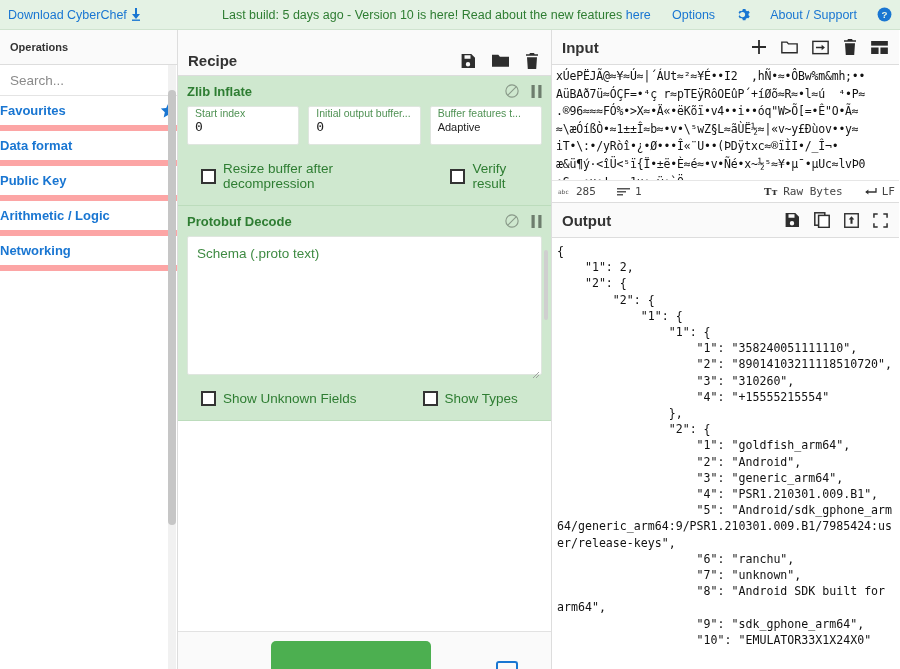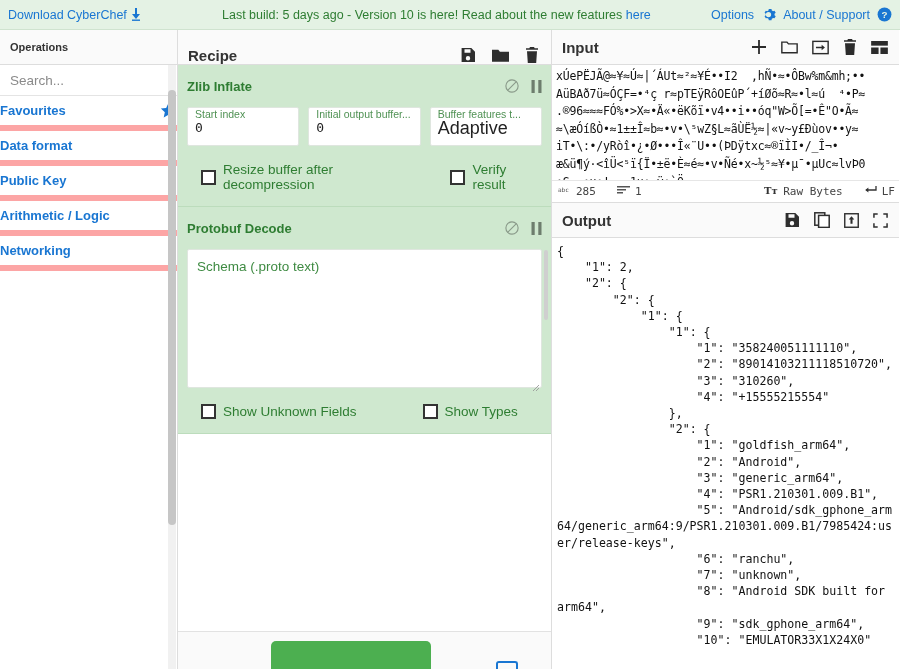--- a/index.html
+++ b/index.html
@@ -14,21 +14,21 @@
     height: 30px; width: 900px;
     background: #e4f2e4;
     border-bottom: 1px solid #cfe3cf;
     display: flex; align-items: center;
     font-size: 12.5px; color: #1976d2;
     position: relative;
   }
   #banner .left  { position: absolute; left: 8px;  display: flex; align-items: center; gap: 3px; }
   #banner .mid   { position: absolute; left: 222px; color: #2e7d32; white-space: nowrap; }
   #banner .mid .lnk { color: #1976d2; }
-  #banner .right { position: absolute; right: 8px; display: flex; align-items: center; gap: 7px; }
+  #banner .right { position: absolute; right: 8px; display: flex; align-items: center; gap: 20px; }
   #banner a { color: #1976d2; text-decoration: none; cursor: pointer; }
   .ic { display: inline-flex; align-items: center; justify-content: center; }
   .ic svg { display: block; }
 
   
   #main { display: flex; height: 639px; width: 900px; }
 
   
   #ops { width: 178px; height: 639px; border-right: 1px solid #ddd;
          background: #fff; position: relative; overflow: hidden; }
@@ -45,38 +45,38 @@
              font-size: 13px; color: #3a7fc1; background: #d7eefb;
              border-bottom: 1px solid #c8e6f7; cursor: pointer; }
   #ops-scrollbar { position: absolute; top: 35px; right: 1px; width: 8px; height: 604px;
                    background: #f1f1f1; }
   #ops-thumb { position: absolute; top: 25px; left: 0; width: 8px; height: 435px;
                background: #c6c6c6; border-radius: 4px; }
 
   
   #recipe { width: 374px; height: 639px; border-right: 1px solid #ddd;
             background: #fff; display: flex; flex-direction: column; position: relative; }
-  #recipe-head { height: 35px; display: flex; align-items: center; justify-content: space-between;
+  #recipe-head { height: 46px; display: flex; align-items: center; justify-content: space-between;
                  padding: 16px 12px 0 10px; background: #fafafa; border-bottom: 1px solid #ddd; }
   #recipe-head .t { font-size: 15px; font-weight: bold; color: #333; }
   #recipe-head .tools { display: flex; align-items: center; gap: 16px; color: #333; }
   #recipe-list { flex: 1; overflow: hidden; }
   .op-block { background: #cfe8cf; border-bottom: 1px solid #bcdcbc; padding: 0 9px 14px 9px; }
-  .op-block-head { height: 42px; display: flex; align-items: center; justify-content: space-between; }
+  .op-block-head { height: 30px; display: flex; align-items: center; justify-content: space-between; }
   .op-block-title { font-size: 13px; font-weight: bold; color: #2e7d32; }
   .op-block-ctrls { display: flex; align-items: center; gap: 12px; }
   .args-row { display: flex; gap: 9px; }
   .arg {
     background: #fff; border: 1px solid #dfe6df; border-radius: 2px;
     padding: 0 7px 5px 7px; height: 39px; }
   .arg .lbl { font-size: 10.5px; color: #4f9153; line-height: 12px;
               white-space: nowrap; overflow: hidden; }
   .arg .val { font-size: 13px; color: #222; line-height: 16px;
               font-family: "DejaVu Sans Mono", monospace; }
-  .arg .val.sel { font-family: "Liberation Sans", sans-serif; font-size: 18px; }
+  .arg .val.sel { font-family: "Liberation Sans", sans-serif; font-size: 11px; }
   .arg.a1 { width: 113px; } .arg.a2 { width: 113px; } .arg.a3 { width: 113px; }
   .cbrow { display: flex; align-items: center; margin-top: 16px; margin-left: 14px; }
   .cbox { width: 15px; height: 15px; border: 2px solid #333; background: #fff;
           margin-right: 7px; flex: none; cursor: pointer; }
   .cblabel { font-size: 13.5px; color: #2e7d32; }
   .schema-box { background: #fff; border: 1px solid #dfe6df; border-radius: 2px;
                 height: 139px; padding: 7px 9px; position: relative; }
   .schema-box .ph { font-size: 13.5px; color: #3f8b43; }
   .resize-grip { position: absolute; right: 2px; bottom: 2px; width: 8px; height: 8px; }
   #recipe-bottom { height: 38px; border-top: 1px solid #e2e2e2; background: #fafafa;
@@ -99,21 +99,21 @@
   #input-text {
     flex: 1; padding: 3px 4px 0 4px; overflow: hidden;
     font-family: "DejaVu Sans Mono", monospace;
     font-size: 11.5px; line-height: 17.6px; color: #111;
     white-space: pre; letter-spacing: -0.2px;
   }
   #input-status {
     height: 22px; display: flex; align-items: center; justify-content: space-between;
     padding: 0 4px 0 6px; border-top: 1px solid #e6e6e6; background: #fff;
     font-family: "DejaVu Sans Mono", monospace; font-size: 11px; color: #444; }
-  #input-status .grp { display: flex; align-items: flex-start; gap: 5px; }
+  #input-status .grp { display: flex; align-items: center; gap: 5px; }
   #input-status .sp { display: inline-block; width: 11px; }
   #output-text {
     flex: 1; padding: 5px 4px 0 5px; overflow: hidden;
     font-family: "DejaVu Sans Mono", monospace;
     font-size: 11.6px; line-height: 16.2px; color: #111;
     white-space: pre-wrap; word-break: break-all; }
 </style>
 </head>
 <body>
 

